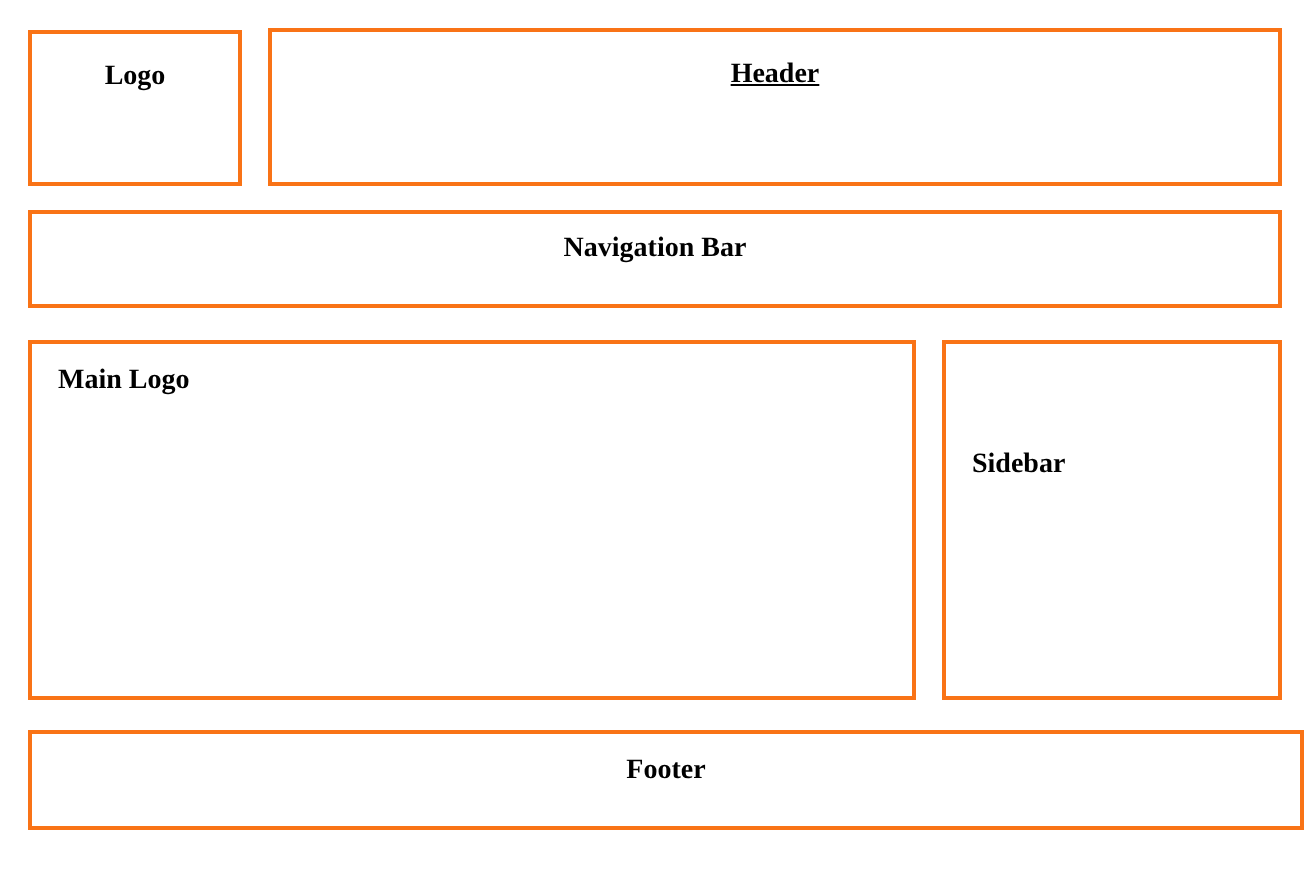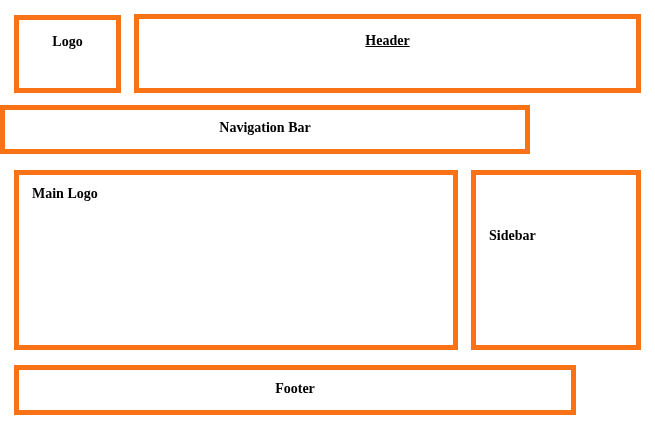--- a/index.html
+++ b/index.html
@@ -16,21 +16,21 @@
   }
   .wireframe {
     position: relative;
     width: 655px;
     height: 436px;
     background: #ffffff;
   }
   .box {
     position: absolute;
     box-sizing: border-box;
-    border: 5px solid #f97316;
+    border: 2px solid #f97316;
     background: #ffffff;
   }
   .label {
     position: absolute;
     font-family: "Liberation Serif", "DejaVu Serif", serif;
     font-weight: bold;
     font-size: 14px;
     line-height: 16px;
     color: #000000;
     white-space: nowrap;
@@ -57,23 +57,23 @@
   }
   #header-box .label {
     left: 0;
     right: 0;
     top: 14px;
     text-align: center;
     text-decoration: underline;
   }
   
   #nav-box {
-    left: 0;
+    left: 14px;
     top: 105px;
-    width: 530px;
+    width: 627px;
     height: 49px;
   }
   #nav-box .label {
     left: 0;
     right: 0;
     top: 10px;
     text-align: center;
   }
   
   #main-box {
@@ -97,21 +97,21 @@
   #sidebar-box .label {
     left: 13px;
     top: 11px;
     text-align: left;
     margin-top: 42px;
   }
   
   #footer-box {
     left: 14px;
     top: 365px;
-    width: 562px;
+    width: 638px;
     height: 50px;
     padding-left: 48px;
   }
   #footer-box .label {
     left: 0;
     right: 0;
     top: 11px;
     text-align: center;
   }
 </style>

